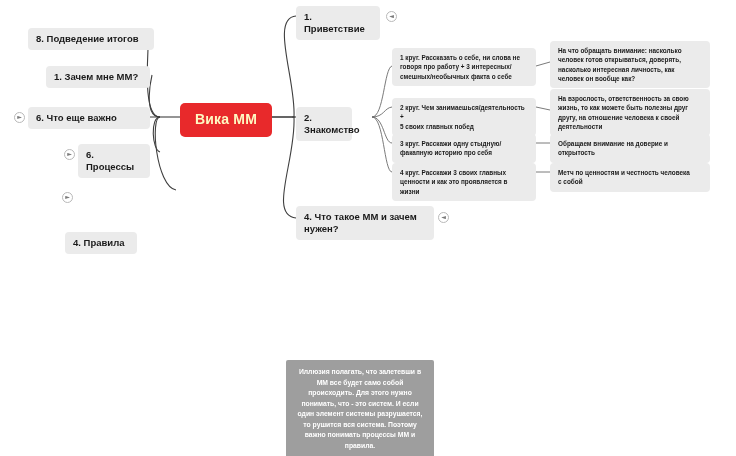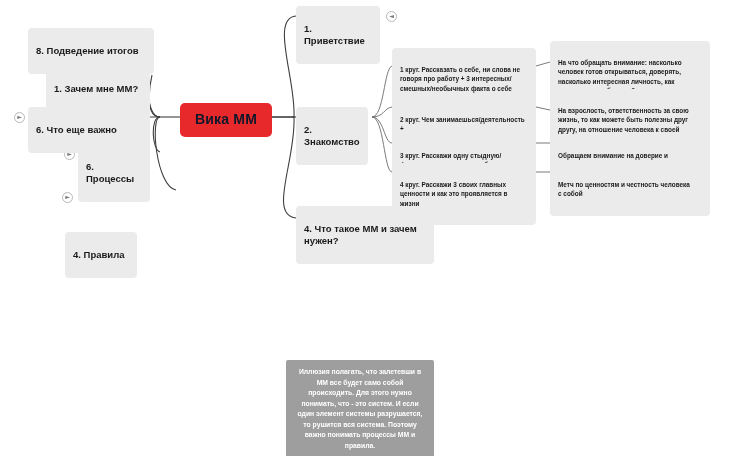--- a/index.html
+++ b/index.html
@@ -27,26 +27,26 @@
     height: 456px;
     pointer-events: none;
   }
   .node {
     position: absolute;
     box-sizing: border-box;
     background: #ebebeb;
     border-radius: 4px;
     color: #1a1a1a;
     line-height: 1.25;
-    padding: 17px 8px;
+    padding: 5px 8px;
     white-space: pre-line;
   }
   .node.center {
     background: #e8292b;
-    color: #0f172a;
+    color: #fef9c3;
     font-weight: bold;
     font-size: 14px;
     border-radius: 5px;
     text-align: center;
     padding: 8px 10px;
     letter-spacing: 0.2px;
   }
   .node.lvl1 {
     font-size: 9.5px;
     font-weight: bold;
@@ -126,21 +126,21 @@
       <path d="M536,143 L550,143"></path>
       <path d="M536,172 L550,172"></path>
     </g>
   </svg>
 
   <div class="node center" style="left:180px; top:103px; width:92px;">Вика ММ</div>
 
   <div class="node lvl1" style="left:296px; top:6px; width:84px;">1. Приветствие</div>
   <div class="badge" style="left:386px; top:11px;">◄</div>
 
-  <div class="node lvl1" style="left:296px; top:107px; width:72px;">2. Знакомство</div>
+  <div class="node lvl1" style="left:296px; top:107px; width:56px;">2. Знакомство</div>
 
   <div class="node lvl1" style="left:296px; top:206px; width:138px;">4. Что такое ММ и зачем
 нужен?</div>
   <div class="badge" style="left:438px; top:212px;">◄</div>
 
   <div class="node lvl1" style="left:65px; top:187px; width:72px;margin-top:45px;">4. Правила</div>
   <div class="badge" style="left:62px; top:192px;">►</div>
 
   <div class="node lvl1" style="left:78px; top:144px; width:72px;">6. Процессы</div>
   <div class="badge" style="left:64px; top:149px;">►</div>

